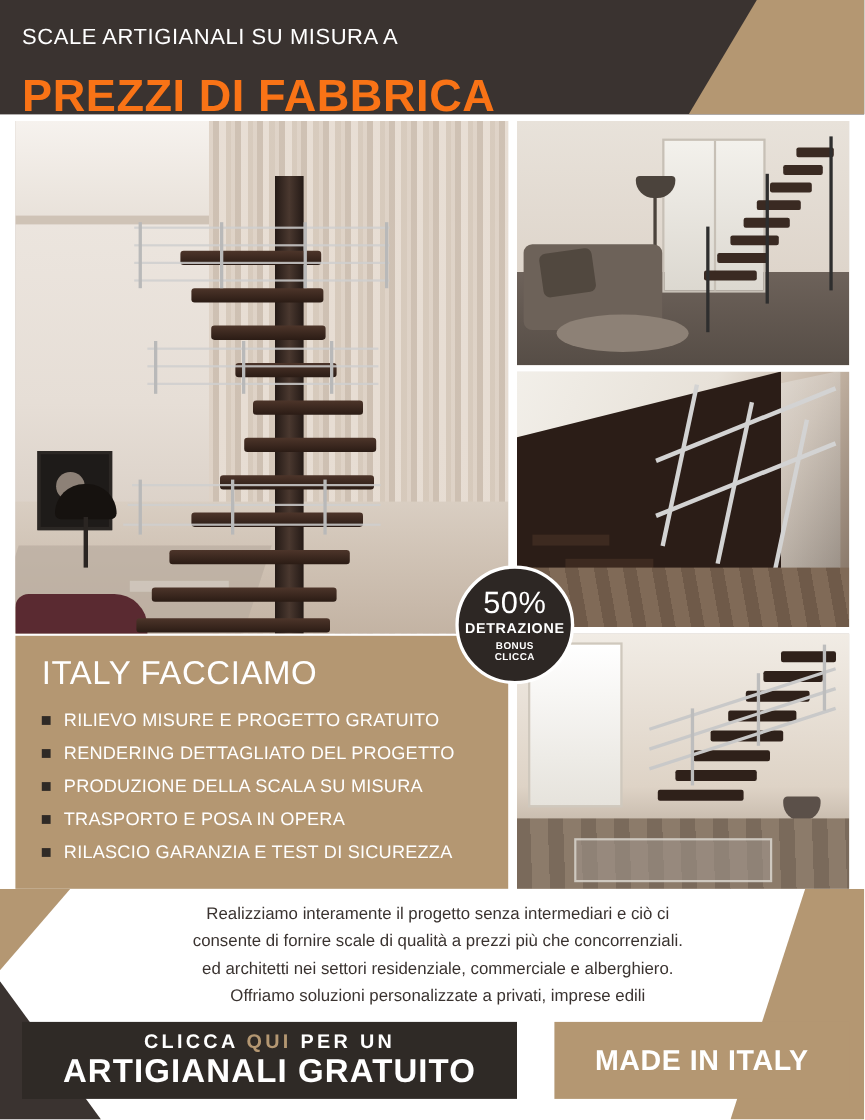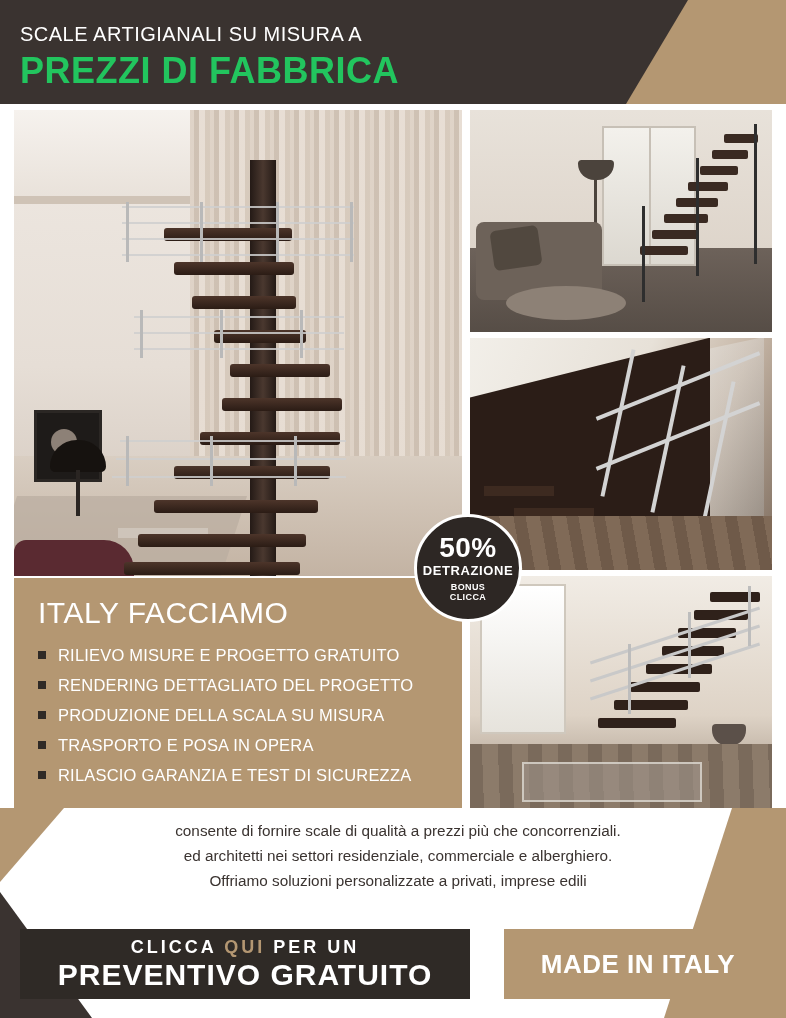--- a/index.html
+++ b/index.html
@@ -44,27 +44,27 @@
   }
   .header-kicker {
     color: #ffffff;
     font-size: 20px;
     letter-spacing: 0.5px;
     font-weight: 400;
     line-height: 24px;
     white-space: nowrap;
   }
   .header-title {
-    color: #22c55e;
-    font-size: 36px;
+    color: #f97316;
+    font-size: 41px;
     font-weight: 700;
     line-height: 46px;
     letter-spacing: 0.5px;
     white-space: nowrap;
-    margin-top: 2px;
+    margin-top: 18px;
   }
 
   
   .photo {
     position: absolute;
     overflow: hidden;
     background: #cfc6bd;
   }
 
   
@@ -216,21 +216,21 @@
     border-radius: 50%;
     background: #2d2724;
     color: #ffffff;
     display: flex;
     flex-direction: column;
     align-items: center;
     justify-content: center;
     z-index: 6;
     border: 3px solid #ffffff;
   }
-  .badge-pct { font-size: 28px; font-weight: 700; line-height: 26px; letter-spacing: .5px; }
+  .badge-pct { font-size: 28px; font-weight: 400; line-height: 26px; letter-spacing: .5px; }
   .badge-det { font-size: 13px; font-weight: 700; letter-spacing: .6px; margin-top: 2px; }
   .badge-sub { font-size: 9px; font-weight: 700; line-height: 10px; text-align:center; margin-top: 4px; letter-spacing:.4px; }
 
   
   .panel {
     position: absolute;
     left: 14px; top: 578px;
     width: 448px; height: 230px;
     background: #b49772;
     color: #ffffff;
@@ -490,27 +490,28 @@
     </ul>
   </div>
 
   <div class="band-wrap">
     <div class="band-tan-left"></div>
     <div class="band-dark-left"></div>
     <div class="band-tan-right"></div>
   </div>
 
   <div class="paragraph">
+    <div>Realizziamo interamente il progetto senza intermediari e ciò ci</div>
     <div>consente di fornire scale di qualità a prezzi più che concorrenziali.</div>
     <div>ed architetti nei settori residenziale, commerciale e alberghiero.</div>
     <div>Offriamo soluzioni personalizzate a privati, imprese edili</div>
   </div>
 
   <div class="cta">
     <div class="cta-top"><span>CLICCA </span><span class="hl">QUI</span><span> PER UN</span></div>
-    <div class="cta-bottom">PREVENTIVO GRATUITO</div>
+    <div class="cta-bottom">ARTIGIANALI GRATUITO</div>
   </div>
 
   <div class="made">
     <span>MADE IN ITALY</span>
   </div>
 
 </div>
 
 </body></html>

